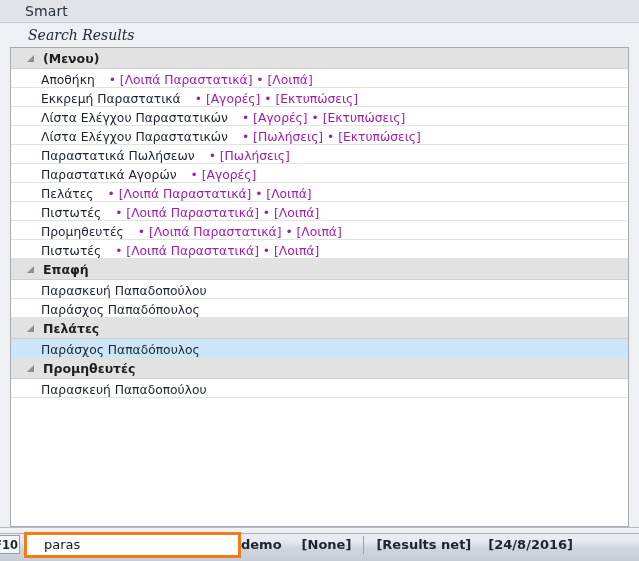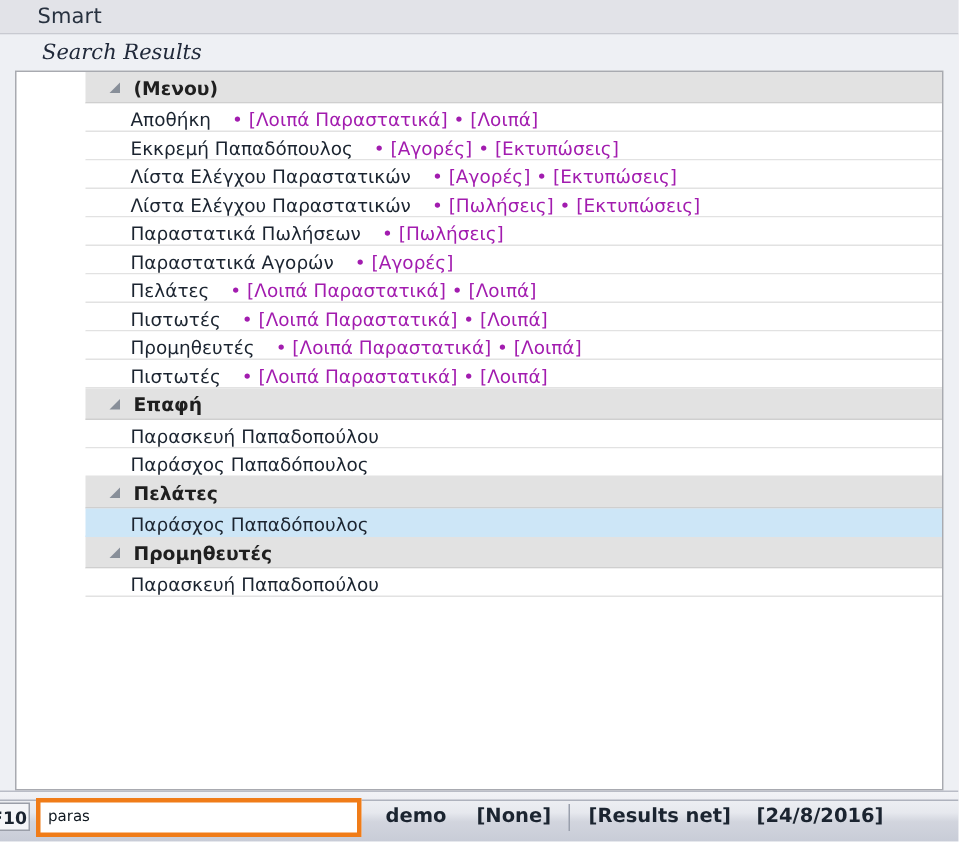--- a/index.html
+++ b/index.html
@@ -67,21 +67,20 @@
   .results-panel {
     height: 100%;
     background: #ffffff;
     border: 1px solid #a8aab0;
     box-sizing: border-box;
     overflow: hidden;
   }
   .results-list {
     height: 100%;
     overflow: hidden;
-    padding-left: 46px;
   }
 
   
   .group-header {
     height: 21px;
     background: #e2e2e2;
     border-bottom: 1px solid #cfcfcf;
     display: flex;
     align-items: center;
     box-sizing: border-box;
@@ -181,33 +180,32 @@
     display: flex;
     align-items: center;
     position: relative;
     z-index: 2;
   }
   .search-input-wrap input {
     border: 0;
     outline: none;
     width: 100%;
     height: 100%;
-    padding: 0 0 0 5px;
+    padding: 0 0 0 17px;
     margin: 0;
-    font-size: 10px;
+    font-size: 13px;
     color: #101820;
     background: transparent;
     font-family: "DejaVu Sans", sans-serif;
     box-sizing: border-box;
   }
 
   .status-fields {
     display: flex;
     align-items: center;
-    margin-left: 16px;
     position: relative;
     z-index: 2;
   }
   .status-fields .sf {
     font-size: 13px;
     font-weight: bold;
     color: #1b2430;
     font-family: "DejaVu Sans", sans-serif;
     white-space: nowrap;
   }
@@ -242,21 +240,21 @@
                 <path d="M9 2 L9 9 L2 9 Z" fill="#888f99"></path>
               </svg>
             </span>
             <span class="group-label">(Μενου)</span>
           </div>
           <div class="item-row">
             <span class="item-name">Αποθήκη</span>
             <span class="item-path">• [Λοιπά Παραστατικά] • [Λοιπά]</span>
           </div>
           <div class="item-row">
-            <span class="item-name">Εκκρεμή Παπαδόπουλος</span>
+            <span class="item-name">Εκκρεμή Παραστατικά</span>
             <span class="item-path">• [Αγορές] • [Εκτυπώσεις]</span>
           </div>
           <div class="item-row">
             <span class="item-name">Λίστα Ελέγχου Παραστατικών</span>
             <span class="item-path">• [Αγορές] • [Εκτυπώσεις]</span>
           </div>
           <div class="item-row">
             <span class="item-name">Λίστα Ελέγχου Παραστατικών</span>
             <span class="item-path">• [Πωλήσεις] • [Εκτυπώσεις]</span>
           </div>

